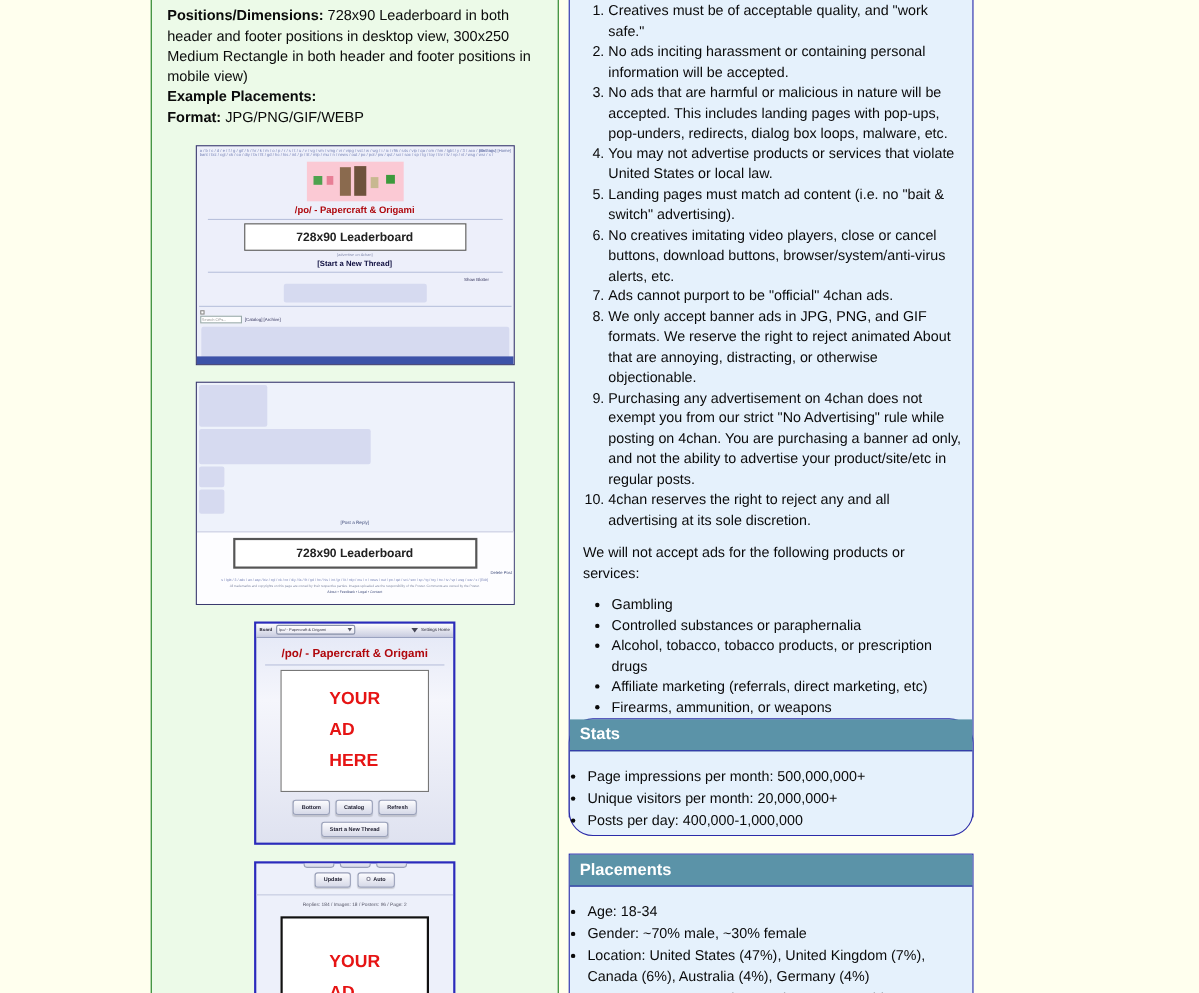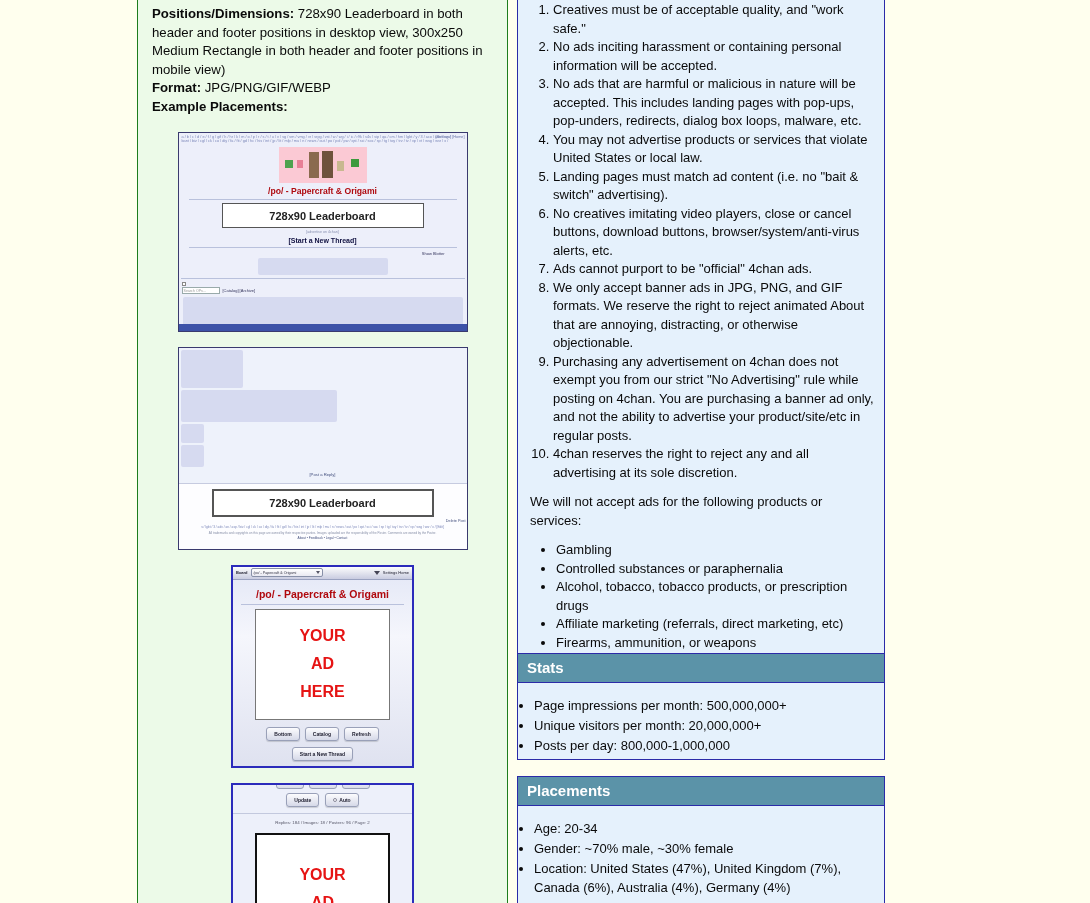--- a/index.html
+++ b/index.html
@@ -66,21 +66,21 @@
   .m-board-label{font-weight:bold;}
   .m-select{display:flex;align-items:center;gap:2px;width:72px;height:9px;background:linear-gradient(#fff,#e9e9f2);
     border:1px solid #8890a8;border-radius:2px;font-size:3.6px;color:#334;padding:0 2px;white-space:nowrap;overflow:hidden;}
   .arrow-down{width:0;height:0;border-left:2px solid transparent;border-right:2px solid transparent;border-top:3px solid #556;margin-left:auto;flex:none;}
   .m-top-right{margin-left:auto;display:flex;align-items:center;gap:3px;}
   .funnel{width:0;height:0;border-left:3px solid transparent;border-right:3px solid transparent;border-top:4px solid #445;}
   .m-title{text-align:center;color:#B0080D;font-weight:bold;font-size:10.5px;margin-top:8px;}
   .m-hr{border:none;border-top:1px solid #b9c1dc;margin:4px 8px;}
   .m-adbox{width:135px;height:111px;margin:2px auto 0;background:#fff;border:1px solid #777;
     display:flex;align-items:center;justify-content:center;}
-  .ad-text{color:var(--ad-red);font-weight:bold;font-size:16px;line-height:1.75;text-align:center;white-space:pre-line;}
+  .ad-text{color:var(--ad-red);font-weight:bold;font-size:16px;line-height:1.75;white-space:pre-line;}
   .m-btnrow{display:flex;justify-content:center;gap:5px;margin-top:7px;}
   .m-btn{font-size:5px;font-weight:bold;color:#223;padding:3px 7px;border:1px solid #99a0b8;border-radius:3px;
     background:linear-gradient(#FCFCFE,#D6D9E8);box-shadow:0 1px 1px rgba(0,0,0,.15);}
   .m-startrow{display:flex;justify-content:center;margin-top:6px;}
   
   .shot4{width:183px;height:200px;border:2px solid #2B2BBB;background:#EDF0FA;}
   .s4-partials{display:flex;justify-content:center;gap:5px;margin-top:-5px;}
   .s4-partial{width:28px;height:9px;border:1px solid #99a0b8;border-radius:3px;background:linear-gradient(#FCFCFE,#D6D9E8);}
   .s4-updaterow{display:flex;justify-content:center;gap:6px;margin-top:4px;}
   .radio{display:inline-block;width:4px;height:4px;border:1px solid #889;border-radius:50%;background:#fff;margin-right:2px;vertical-align:middle;}
@@ -95,35 +95,35 @@
     padding:26px 10px 16px 2px;line-height:18.5px;font-size:13px;
   }
   .rules-box ol{margin:0;padding-left:33px;}
   .rules-box p{margin:11px 0 11px 10px;}
   .rules-box ul{margin:0 0 0 0;padding-left:36px;list-style:disc;}
   .info-box{
     position:absolute;left:517px;width:368px;
     background:var(--blue-bg);border:1px solid var(--blue-border);
     font-size:13px;line-height:19px;
   }
-  .stats-box{top:653px;height:107px;}
+  .stats-box{top:653px;height:107px;border-radius:22px;}
   .demo-box{top:776px;height:210px;}
   .box-header{background:var(--teal);color:var(--header-text);font-weight:bold;font-size:15px;
     padding:4px 9px 5px 9px;border-bottom:1px solid var(--blue-border);}
   .info-box ul{margin:13px 0 0 0;padding-left:16px;list-style:disc;}
   .info-box li{margin-bottom:1px;}
 </style>
 </head>
 <body>
 
 <div class="left-col">
   <div class="intro">
     <div><b>Positions/Dimensions:</b><span> 728x90 Leaderboard in both header and footer positions in desktop view, 300x250 Medium Rectangle in both header and footer positions in mobile view)</span></div>
+    <div><b>Example Placements:</b></div>
     <div><b>Format:</b><span> JPG/PNG/GIF/WEBP</span></div>
-    <div><b>Example Placements:</b></div>
   </div>
 
   <div class="example shot1">
     <div class="s1-nav">
       <span>a / b / c / d / e / f / g / gif / h / hr / k / m / o / p / r / s / t / u / v / vg / vm / vmg / vr / vrpg / vst / w / wg / i / ic / r9k / s4s / vip / qa / cm / hm / lgbt / y / 3 / aco / adv / an / bant / biz / cgl / ck / co / diy / fa / fit / gd / hc / his / int / jp / lit / mlp / mu / n / news / out / po / pol / pw / qst / sci / soc / sp / tg / toy / trv / tv / vp / vt / wsg / wsr / x / xs</span>
       <span class="s1-nav-right">[Settings] [Home]</span>
     </div>
     <div class="s1-banner">
       <span class="art" style="left:6px;top:13px;width:8px;height:8px;background:#4ea24e;"></span>
       <span class="art" style="left:18px;top:13px;width:6px;height:8px;background:#e87f96;"></span>
@@ -237,25 +237,25 @@
       <li>Pirated software or hacking/cracking tools</li>
       <li>Discriminatory content, including content that promotes discrimination by race, ethnicity, nationality, religion, disability, gender, age, or sexual orientation</li>
     </ul>
 </div>
 
 <div class="info-box stats-box">
   <div class="box-header">Stats</div>
   <ul>
       <li>Page impressions per month: 500,000,000+</li>
       <li>Unique visitors per month: 20,000,000+</li>
-      <li>Posts per day: 800,000-1,000,000</li>
+      <li>Posts per day: 400,000-1,000,000</li>
     </ul>
 </div>
 
 <div class="info-box demo-box">
   <div class="box-header">Placements</div>
   <ul>
-      <li>Age: 20-34</li>
+      <li>Age: 18-34</li>
       <li>Gender: ~70% male, ~30% female</li>
       <li>Location: United States (47%), United Kingdom (7%), Canada (6%), Australia (4%), Germany (4%)</li>
       <li>Interests: Japanese culture, anime, manga, video games,</li>
     </ul>
 </div>
 
 </body></html>

